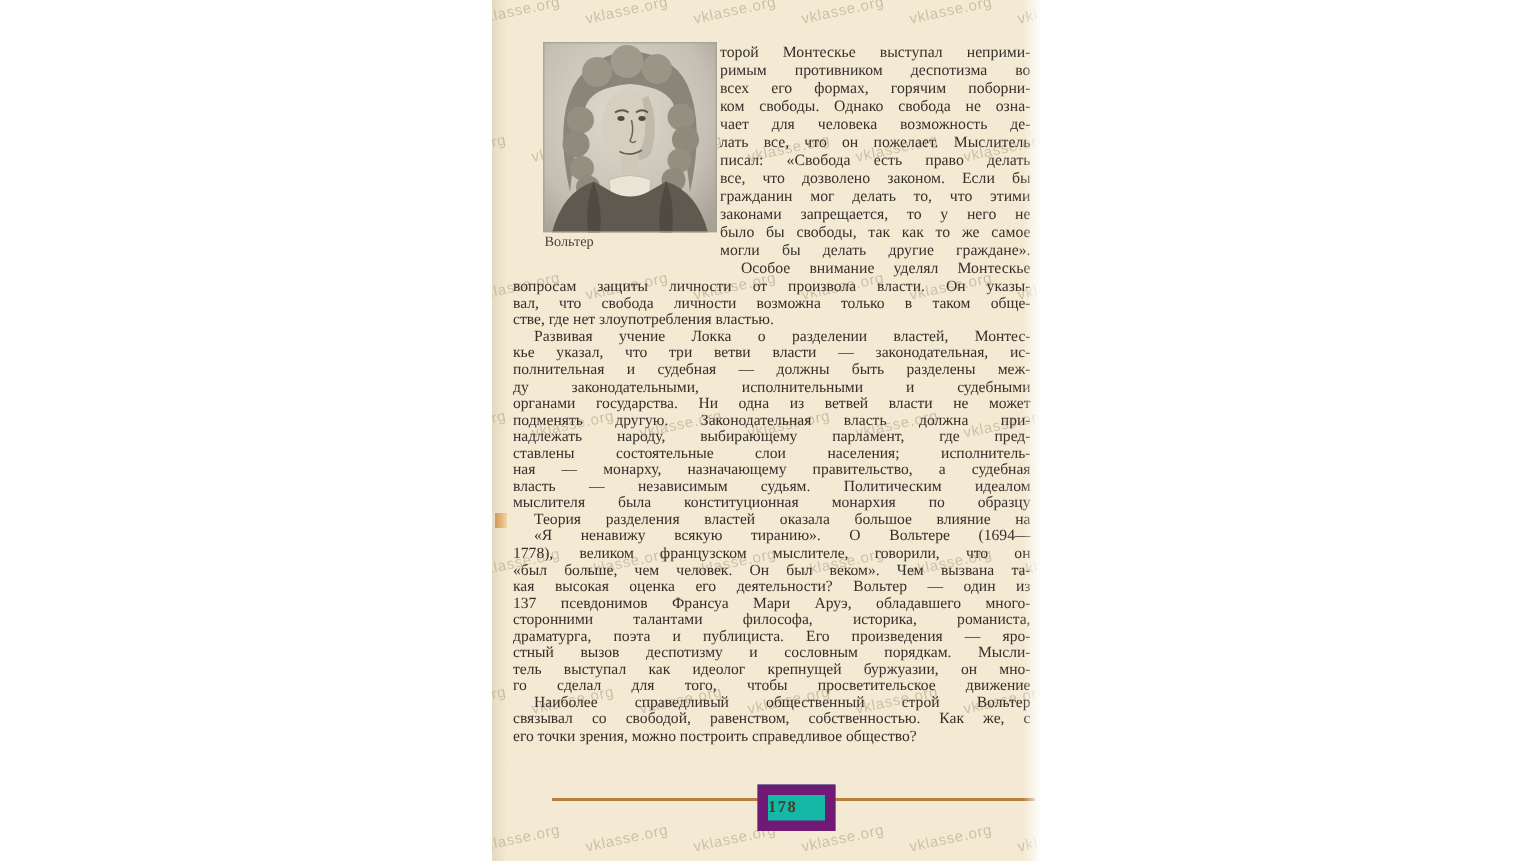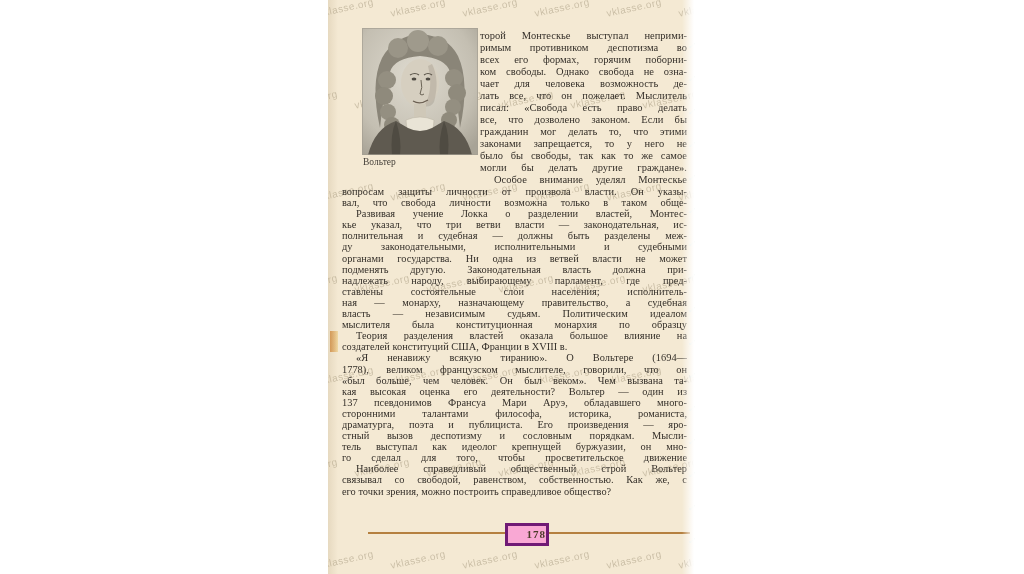--- a/index.html
+++ b/index.html
@@ -50,22 +50,22 @@
   .line .b{font-weight:normal;}
   .line .i{}
   .marker{
     position:absolute;left:-12px;top:1px;bottom:0;width:8px;display:block;
   }
   
   .footer{position:absolute;left:0;right:0;top:523px;height:20px;z-index:2;}
   .footer .rule{position:absolute;left:40px;right:4px;top:9px;height:1.5px;}
   .badge{
     position:absolute;left:177px;top:0;width:38px;height:17px;
-    border:3px solid #701a75;background:#f9a8d4;color:#4a3b28;
-    font-size:11px;font-weight:bold;text-align:right;line-height:17px;
+    border:7px solid #701a75;background:#14b8a6;color:#4a3b28;
+    font-size:11px;font-weight:bold;text-align:left;line-height:17px;
     letter-spacing:1px;
   }
 </style>
 </head>
 <body>
 
 <div class="page" style="background: rgb(244, 233, 211);">
 
   <figure class="portrait" style="margin:0">
     <svg viewBox="0 0 116 127">
@@ -124,38 +124,38 @@
         <div class="line"><span>все, что дозволено законом. Если бы</span></div>
         <div class="line"><span>гражданин мог делать то, что этими</span></div>
         <div class="line"><span>законами запрещается, то у него не</span></div>
         <div class="line"><span>было бы свободы, так как то же самое</span></div>
         <div class="line"><span>могли бы делать другие граждане».</span></div>
         <div class="line ind"><span>Особое внимание уделял Монтескье</span></div>
       </div>
       <div class="blk full">
         <div class="line"><span>вопросам защиты личности от произвола власти. Он указы-</span></div>
         <div class="line"><span>вал, что свобода личности возможна только в таком обще-</span></div>
+        <div class="line last"><span>стве, где нет злоупотребления властью.</span></div>
       </div>
       <div class="blk full">
         <div class="line ind"><span>Развивая учение Локка о разделении властей, Монтес-</span></div>
         <div class="line"><span>кье указал, что три ветви власти — законодательная, ис-</span></div>
         <div class="line"><span>полнительная и судебная — должны быть разделены меж-</span></div>
         <div class="line"><span>ду законодательными, исполнительными и судебными</span></div>
         <div class="line"><span>органами государства. Ни одна из ветвей власти не может</span></div>
         <div class="line"><span>подменять другую. Законодательная власть должна при-</span></div>
         <div class="line"><span>надлежать народу, выбирающему парламент, где пред-</span></div>
         <div class="line"><span>ставлены состоятельные слои населения; исполнитель-</span></div>
         <div class="line"><span>ная — монарху, назначающему правительство, а судебная</span></div>
         <div class="line"><span>власть — независимым судьям. Политическим идеалом</span></div>
         <div class="line"><span>мыслителя была конституционная монархия по образцу</span></div>
       </div>
       <div class="blk full">
         <i class="marker" style="background: linear-gradient(90deg, rgb(216, 150, 79), rgb(240, 217, 164));"></i>
         <div class="line ind"><span>Теория разделения властей оказала большое влияние на</span></div>
-        <div class="line last"><span>создателей конституций США, Франции в XVIII в.</span></div>
       </div>
       <div class="blk full">
         <div class="line ind"><span class="b">«Я ненавижу всякую тиранию».</span><span> О </span><span class="i">Вольтере</span><span> (1694—</span></div>
         <div class="line"><span>1778), великом французском мыслителе, говорили, что он</span></div>
         <div class="line"><span>«был больше, чем человек. Он был веком». Чем вызвана та-</span></div>
         <div class="line"><span>кая высокая оценка его деятельности? Вольтер — один из</span></div>
         <div class="line"><span>137 псевдонимов Франсуа Мари Аруэ, обладавшего много-</span></div>
         <div class="line"><span>сторонними талантами философа, историка, романиста,</span></div>
         <div class="line"><span>драматурга, поэта и публициста. Его произведения — яро-</span></div>
         <div class="line"><span>стный вызов деспотизму и сословным порядкам. Мысли-</span></div>

